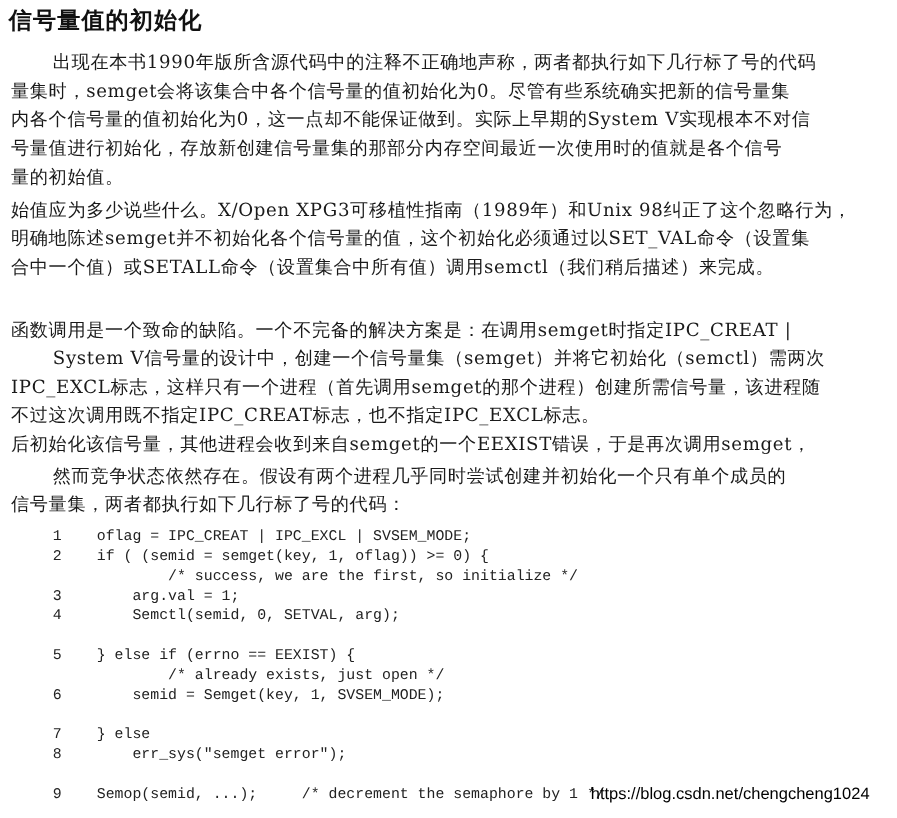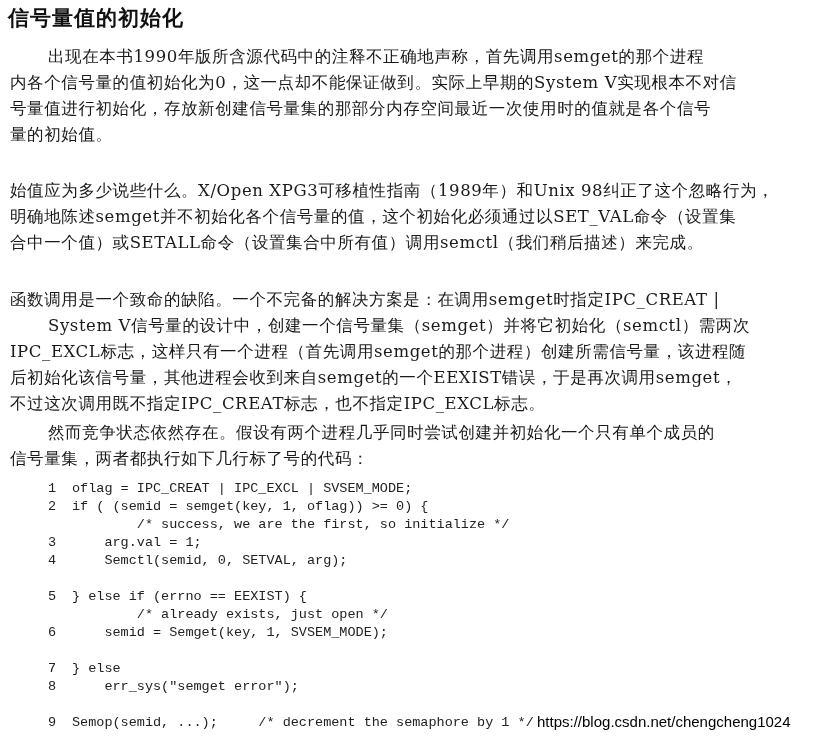--- a/index.html
+++ b/index.html
@@ -4,47 +4,48 @@
   <style>
     html, body { margin: 0; padding: 0; background: #ffffff; }
     body { width: 815px; height: 744px; position: relative; overflow: hidden; color: #1a1a1a; }
     .title { position: absolute; left: 8px; top: 4px; font-family: "DejaVu Sans", sans-serif; font-weight: bold; font-size: 21px; color: #111; letter-spacing: 1px; }
     .para { position: absolute; left: 10px; width: 800px; font-family: "DejaVu Serif", serif; font-size: 16.5px; }
     .line { height: 26px; line-height: 26px; white-space: nowrap; letter-spacing: 0.6px; }
     .indent { padding-left: 38px; }
     .code { position: absolute; left: 48px; top: 480px; font-family: "Liberation Mono", monospace; font-size: 13.5px; color: #222; }
     .cl { position: relative; height: 18px; line-height: 18px; white-space: pre; }
     .ln { position: absolute; left: 0; width: 20px; }
-    .ct { position: absolute; left: 24px; }
+    .ct { position: absolute; left: 40px; }
     .watermark { position: absolute; left: 537px; top: 713px; font-family: "Liberation Sans", sans-serif; font-size: 15px; color: #000000; }
   </style>
 </head>
 <body>
 
 <div class="title">信号量值的初始化</div>
 
 <div class="para" style="top:44px">
-  <div class="line indent">出现在本书1990年版所含源代码中的注释不正确地声称，首先调用semget的那个进程</div>
+  <div class="line indent">出现在本书1990年版所含源代码中的注释不正确地声称，两者都执行如下几行标了号的代码</div>
+  <div class="line">量集时，semget会将该集合中各个信号量的值初始化为0。尽管有些系统确实把新的信号量集</div>
   <div class="line">内各个信号量的值初始化为0，这一点却不能保证做到。实际上早期的System V实现根本不对信</div>
   <div class="line">号量值进行初始化，存放新创建信号量集的那部分内存空间最近一次使用时的值就是各个信号</div>
   <div class="line">量的初始值。</div>
 </div>
 
 <div class="para" style="top:178px">
   <div class="line">始值应为多少说些什么。X/Open XPG3可移植性指南（1989年）和Unix 98纠正了这个忽略行为，</div>
   <div class="line">明确地陈述semget并不初始化各个信号量的值，这个初始化必须通过以SET_VAL命令（设置集</div>
   <div class="line">合中一个值）或SETALL命令（设置集合中所有值）调用semctl（我们稍后描述）来完成。</div>
 </div>
 
 <div class="para" style="top:287px">
   <div class="line">函数调用是一个致命的缺陷。一个不完备的解决方案是：在调用semget时指定IPC_CREAT |</div>
   <div class="line indent">System V信号量的设计中，创建一个信号量集（semget）并将它初始化（semctl）需两次</div>
   <div class="line">IPC_EXCL标志，这样只有一个进程（首先调用semget的那个进程）创建所需信号量，该进程随</div>
+  <div class="line">不过这次调用既不指定IPC_CREAT标志，也不指定IPC_EXCL标志。</div>
   <div class="line">后初始化该信号量，其他进程会收到来自semget的一个EEXIST错误，于是再次调用semget，</div>
-  <div class="line">不过这次调用既不指定IPC_CREAT标志，也不指定IPC_EXCL标志。</div>
 </div>
 
 <div class="para" style="top:420px">
   <div class="line indent">然而竞争状态依然存在。假设有两个进程几乎同时尝试创建并初始化一个只有单个成员的</div>
   <div class="line">信号量集，两者都执行如下几行标了号的代码：</div>
 </div>
 
 <div class="code">
   <div class="cl"><span class="ln">1</span><span class="ct">oflag = IPC_CREAT | IPC_EXCL | SVSEM_MODE;</span></div>
   <div class="cl"><span class="ln">2</span><span class="ct">if ( (semid = semget(key, 1, oflag)) &gt;= 0) {</span></div>

